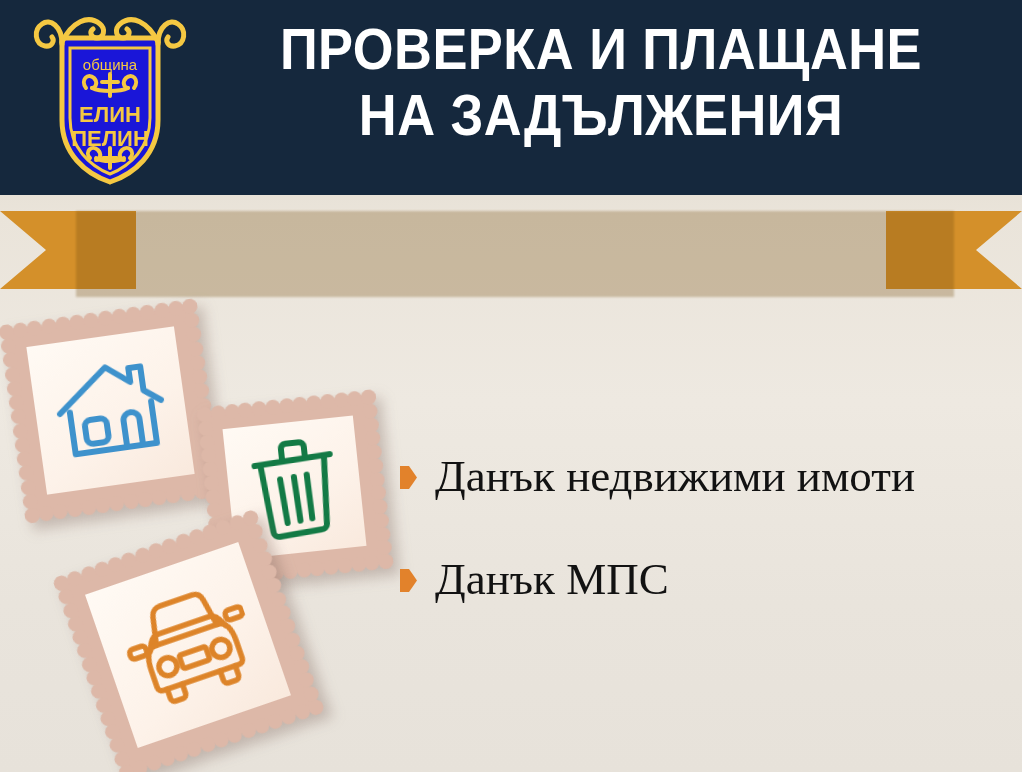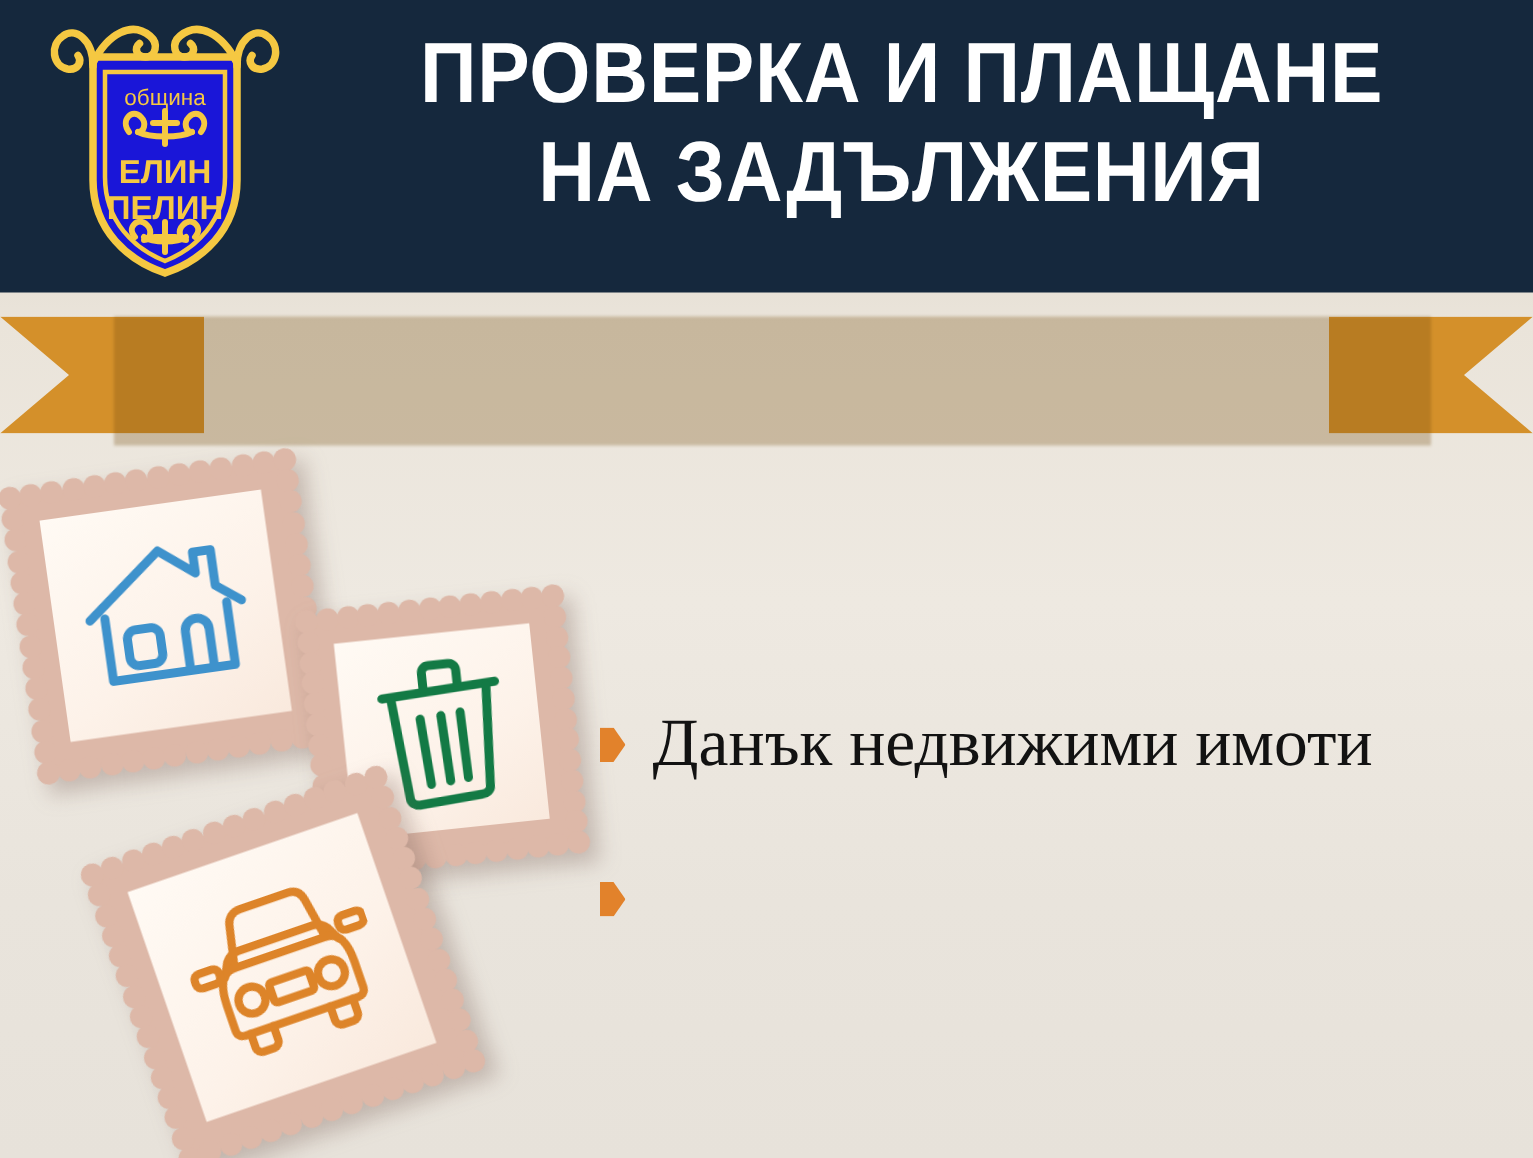--- a/index.html
+++ b/index.html
@@ -191,21 +191,21 @@
     inset: 0;
     display: flex;
     align-items: center;
     justify-content: center;
   }
 
   
   .bullets {
     position: absolute;
     left: 400px;
-    top: 444px;
+    top: 425px;
     width: 615px;
     z-index: 4;
   }
 
   .bullet-row {
     display: flex;
     align-items: center;
     height: 103px;
   }
 
@@ -518,17 +518,18 @@
   <div class="bullets">
 
     <div class="bullet-row">
       <span class="bullet-marker"></span>
       <span class="bullet-label">Данък недвижими имоти</span>
     </div>
 
 
     <div class="bullet-row">
       <span class="bullet-marker"></span>
+      <span class="bullet-label">Данък МПС</span>
     </div>
 
   </div>
 
 </div>
 
 </body></html>

